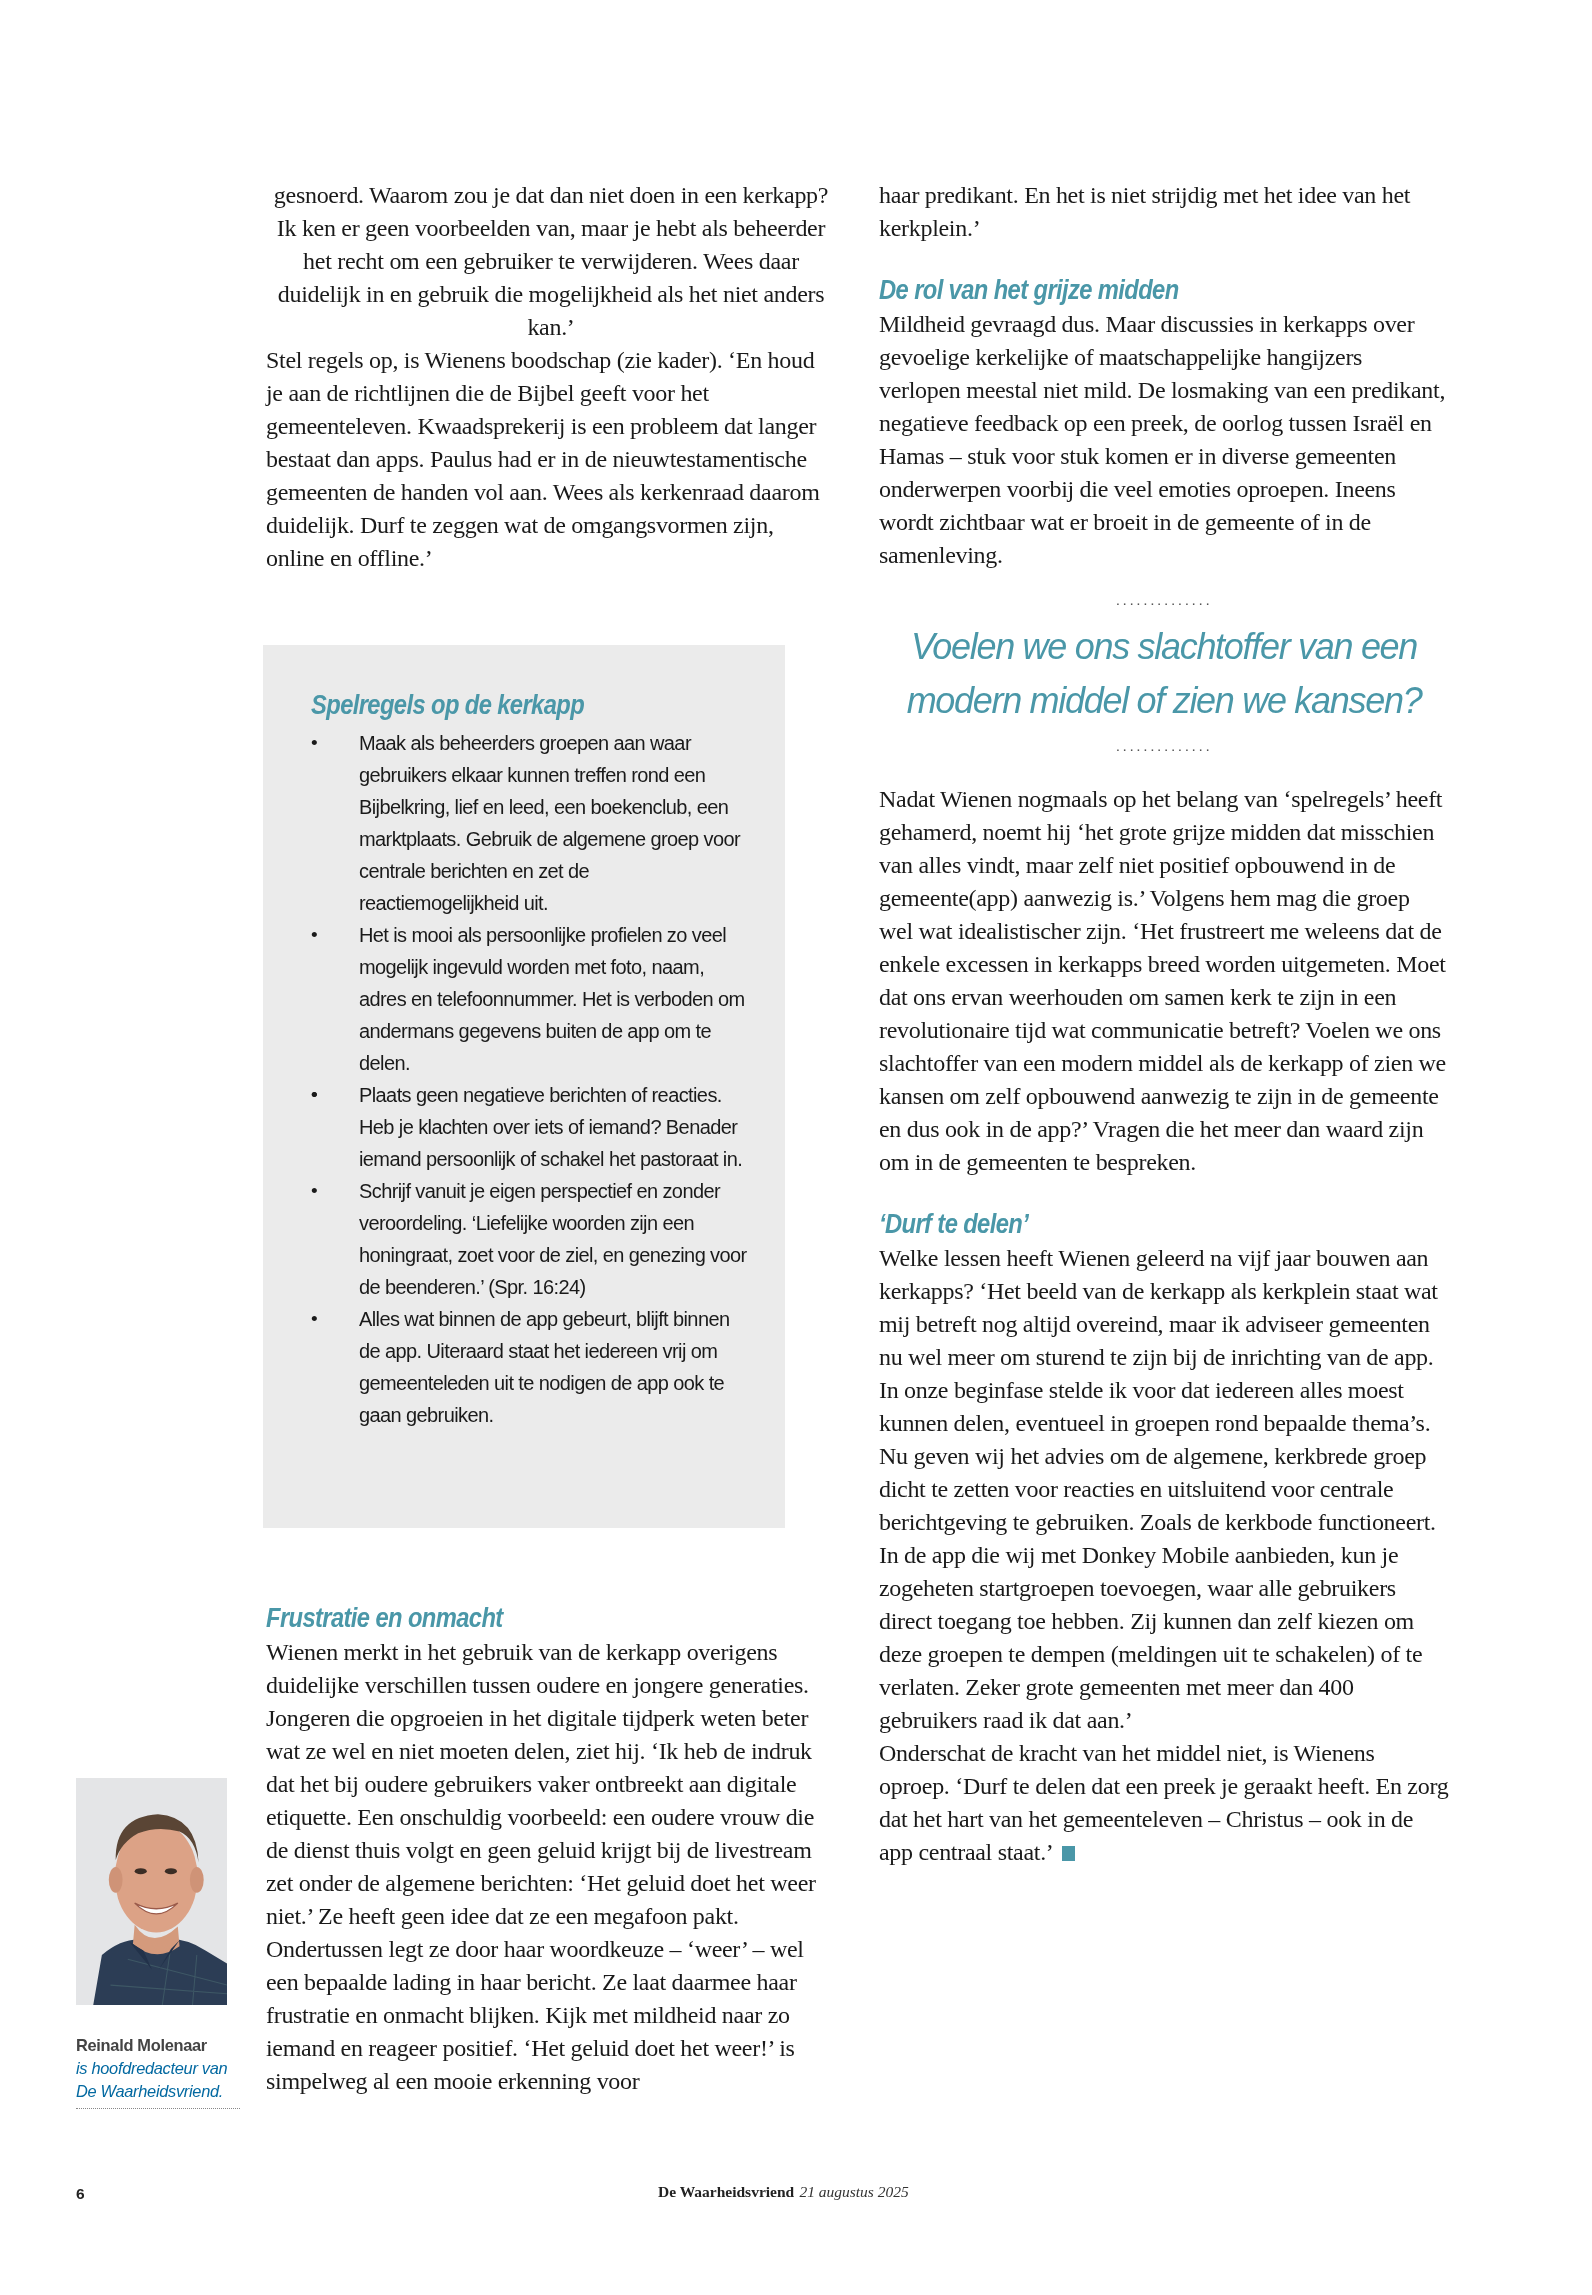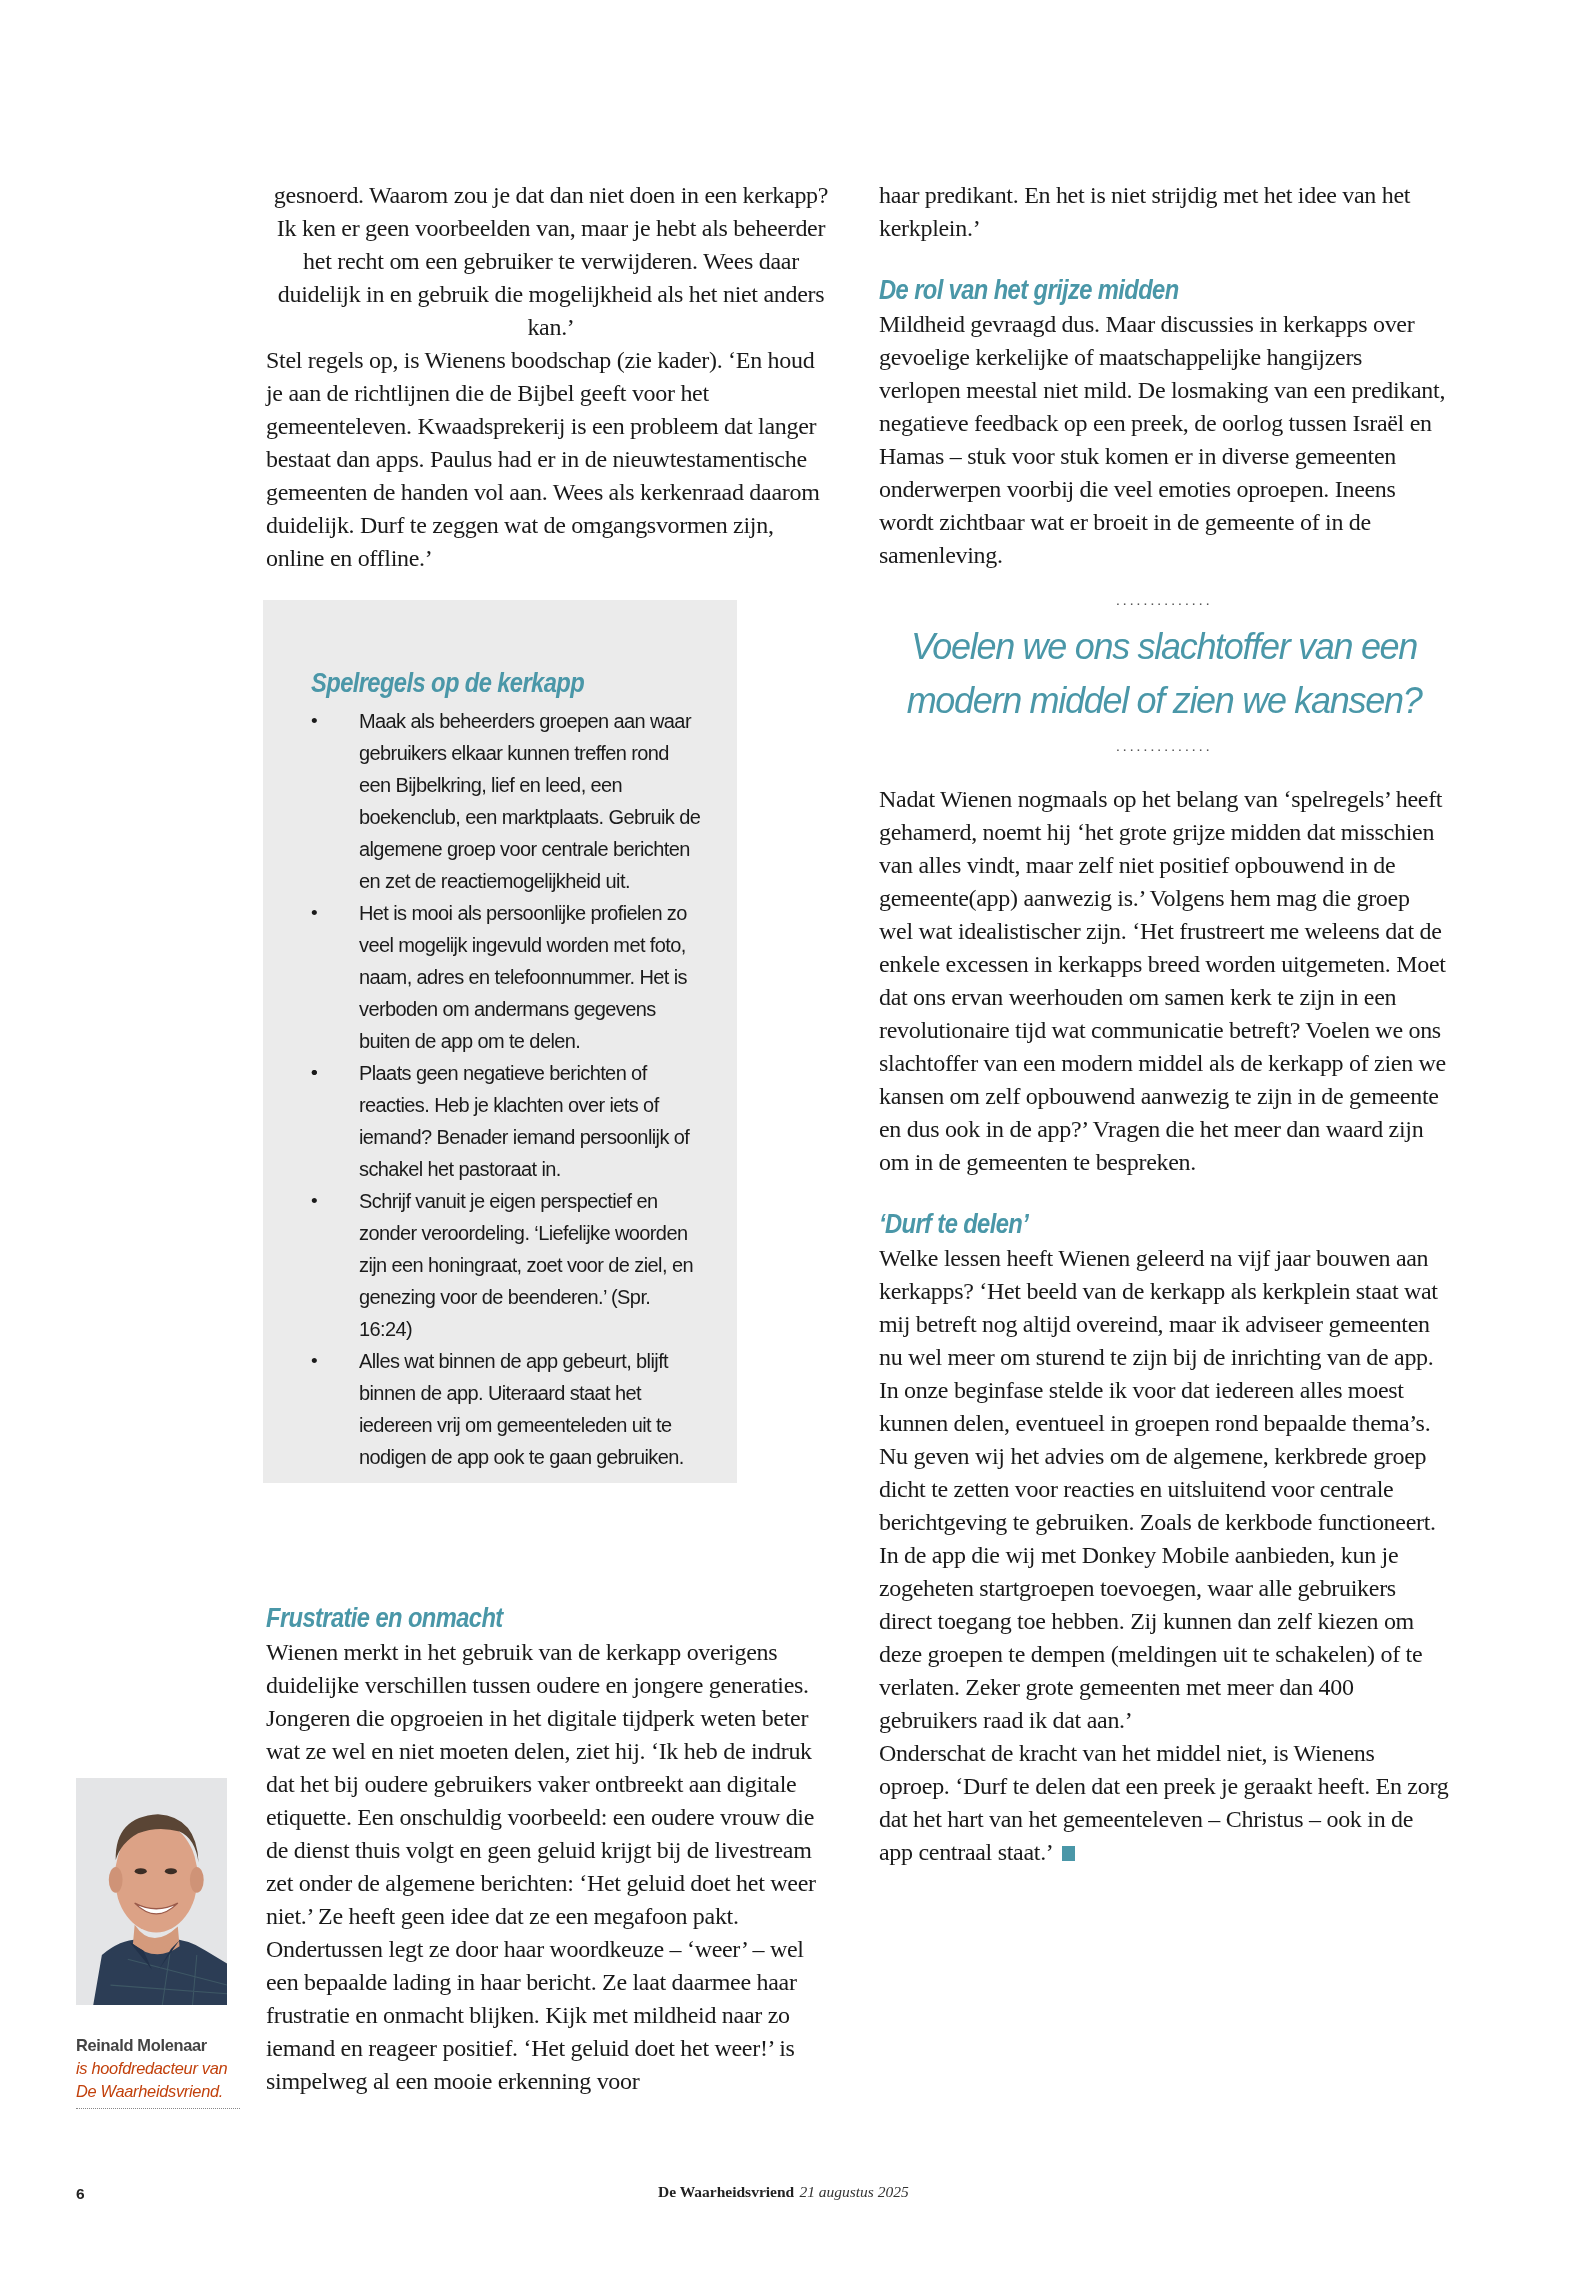--- a/index.html
+++ b/index.html
@@ -27,25 +27,25 @@
     font-size: 27px;
     line-height: 35px;
     margin: 0;
     letter-spacing: -0.7px;
     transform: scaleX(0.88);
     transform-origin: left center;
   }
 
   .box {
     position: absolute;
-    left: 263px; top: 600px;
-    width: 474px; height: 883px;
+    left: 263px; top: 645px;
+    width: 522px; height: 883px;
     background: #ebebeb;
     box-sizing: border-box;
-    padding: 66px 35px 0 48px;
+    padding: 43px 35px 0 48px;
   }
   .box .heading { margin-bottom: 3.5px; }
   .box-list { list-style: none; margin: 0; padding: 0; }
   .box-item {
     position: relative;
     padding-left: 48px;
     font-family: "Liberation Sans", "DejaVu Sans", sans-serif;
     font-size: 20px;
     line-height: 32px;
     color: #1a1a1a;
@@ -85,21 +85,21 @@
   .author { position: absolute; left: 76px; top: 1778px; width: 164px; }
   .photo { width: 151px; height: 227px; background: #e6e7e9; position: relative; overflow: hidden; }
   .photo svg { display: block; }
   .author-name {
     font-family: "Liberation Sans", "DejaVu Sans", sans-serif;
     font-weight: bold; color: #444; font-size: 16.4px; line-height: 23px;
     margin-top: 29px; letter-spacing: -0.3px;
   }
   .author-role {
     font-family: "Liberation Sans", "DejaVu Sans", sans-serif;
-    font-style: italic; color: #c2410c; font-size: 16.4px; line-height: 23px;
+    font-style: italic; color: #0369a1; font-size: 16.4px; line-height: 23px;
     letter-spacing: -0.3px;
   }
   .author-rule { border-bottom: 0.9px dotted #888; margin-top: 5.2px; width: 164px; }
 
   .footer-page {
     position: absolute; left: 76px; top: 2185px;
     font-family: "Liberation Sans", "DejaVu Sans", sans-serif;
     font-weight: bold; font-size: 15.5px; color: #222;
   }
   .footer-pub {

